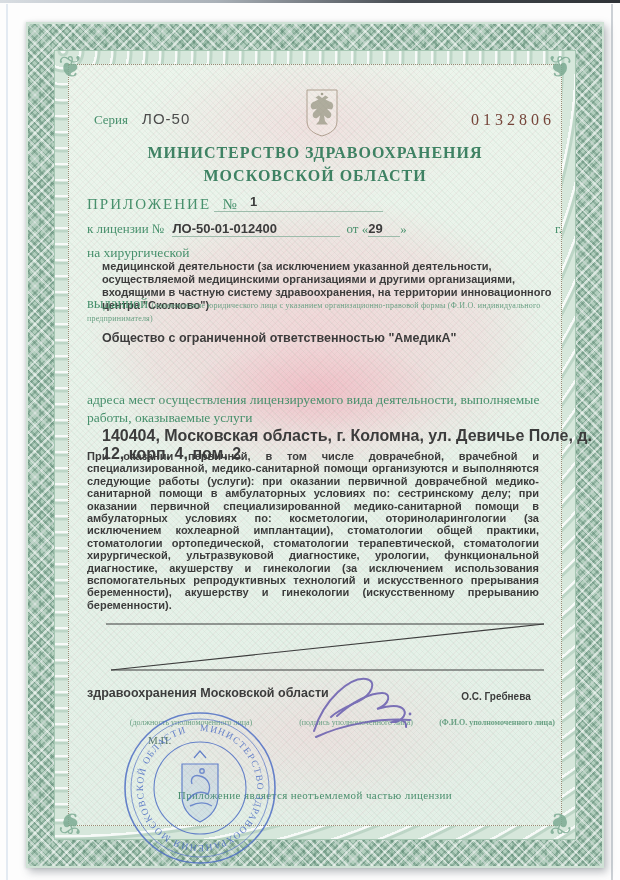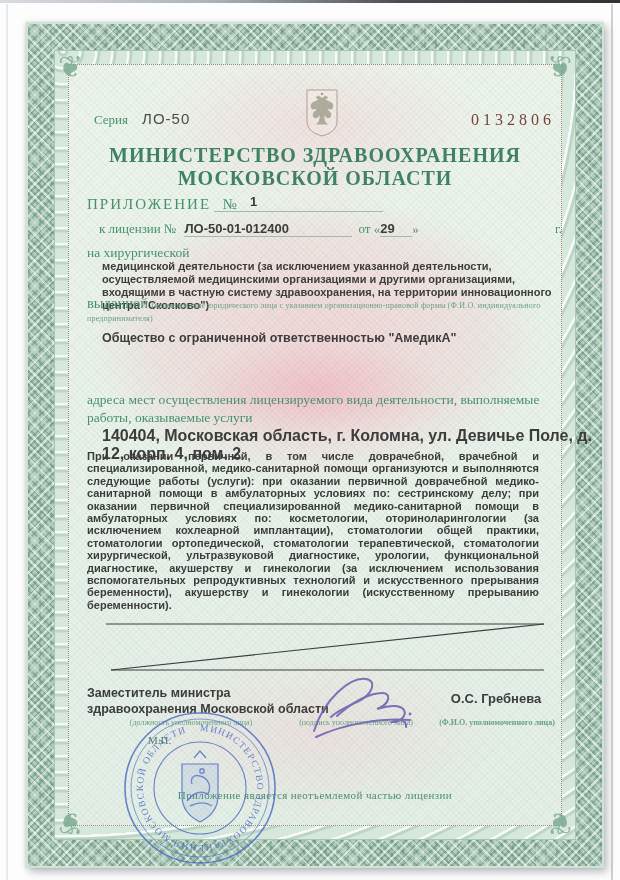--- a/index.html
+++ b/index.html
@@ -47,28 +47,28 @@
   .green{color:#47906c;}
   .green-note{color:#6aa184;}
   .val{font-family:"Liberation Sans", sans-serif;font-weight:bold;color:#3c3c3c;}
   .abs{position:absolute;}
 
   .series-row{left:66px;top:86px;font-size:13px;text-align:right;}
   .series-value{font-family:"Liberation Sans", sans-serif;color:#4c4c4c;font-size:15px;letter-spacing:1px;margin-left:14px;}
   .doc-number{left:420px;top:87px;width:130px;text-align:center;font-size:16px;letter-spacing:4px;color:#76453a;}
   .emblem{left:276px;top:64px;width:36px;height:50px;opacity:.8;}
 
-  .title{left:0;right:0;text-align:center;font-weight:bold;color:#3e8263;font-size:20px;letter-spacing:1px;}
+  .title{left:0;right:0;text-align:center;font-weight:bold;color:#3e8263;font-size:16px;letter-spacing:1px;}
   .title1{top:120px;}
   .title2{top:143px;}
 
   .appendix-row{left:59px;top:172px;font-size:15px;letter-spacing:2px;}
   .appendix-line{left:186px;top:170px;width:133px;border-bottom:1px solid #9dbcab;
                  font-size:13px;padding-left:36px;height:17px;}
-  .license-row{left:59px;top:197px;right:40px;display:flex;align-items:flex-start;font-size:13px;margin-left:12px;}
+  .license-row{left:59px;top:197px;right:40px;display:flex;align-items:flex-start;font-size:13px;}
   .license-label{white-space:nowrap;}
   .license-value{width:168px;margin-left:8px;border-bottom:1px solid #9dbcab;font-size:13px;white-space:nowrap;}
   .date-part{white-space:nowrap;}
   .date-day{border-bottom:1px solid #9dbcab;width:32px;display:inline-block;font-size:13px;}
   .date-monthyear{border-bottom:1px solid #9dbcab;display:inline-block;font-size:13px;width:138px;}
   .date-month{margin-right:18px;}
   .g-suffix{margin-left:auto;}
 
   .activity-label{left:59px;top:221px;font-size:13.5px;}
   .activity-text{left:74px;top:236px;width:462px;font-size:11px;line-height:13px;}
@@ -78,21 +78,21 @@
 
   .addresses-label{left:59px;top:367px;width:468px;font-size:13.5px;line-height:18px;}
   .address-value{left:74px;top:403px;font-size:16px;}
   .works-text{left:59px;top:426px;width:452px;font-size:11px;line-height:12.4px;text-align:justify;}
 
   .zlines{left:70px;top:574px;width:450px;height:76px;}
 
   .signer-pos{left:59px;top:661px;font-size:12.5px;line-height:16px;}
   .pos-note{left:59px;top:694px;width:208px;text-align:center;font-size:8px;}
   .sign-note{left:258px;top:694px;width:140px;text-align:center;font-size:8px;}
-  .signer-name{left:398px;top:667px;width:140px;text-align:center;font-size:13px;}
+  .signer-name{left:398px;top:667px;width:140px;text-align:center;font-size:10px;}
   .name-note{left:390px;top:694px;width:158px;text-align:center;font-size:8px;font-weight:bold;}
   .signature-svg{left:278px;top:643px;width:132px;height:78px;z-index:3;}
 
   .mp-label{left:120px;top:710px;font-size:11px;color:#56776a;z-index:4;}
   .stamp{left:92px;top:684px;width:160px;height:160px;z-index:5;opacity:.85;}
   .footer-text{left:42px;right:42px;top:765px;text-align:center;font-size:11px;color:#4a8f6d;letter-spacing:.4px;z-index:1;}
 </style>
 </head>
 <body>
 
@@ -151,21 +151,20 @@
     <div class="abs address-value val">140404, Московская область, г. Коломна, ул. Девичье Поле, д. 12, корп. 4, пом. 2</div>
     <div class="abs works-text val">При оказании первичной, в том числе доврачебной, врачебной и специализированной, медико-санитарной помощи организуются и выполняются следующие работы (услуги): при оказании первичной доврачебной медико-санитарной помощи в амбулаторных условиях по: сестринскому делу; при оказании первичной специализированной медико-санитарной помощи в амбулаторных условиях по: косметологии, оториноларингологии (за исключением кохлеарной имплантации), стоматологии общей практики, стоматологии ортопедической, стоматологии терапевтической, стоматологии хирургической, ультразвуковой диагностике, урологии, функциональной диагностике, акушерству и гинекологии (за исключением использования вспомогательных репродуктивных технологий и искусственного прерывания беременности), акушерству и гинекологии (искусственному прерыванию беременности).</div>
 
     <svg class="abs zlines" viewBox="0 0 450 76">
       <line x1="8" y1="26" x2="446" y2="26" stroke="#3d3d3d" stroke-width="1.1"></line>
       <line x1="446" y1="26" x2="13" y2="72" stroke="#3d3d3d" stroke-width="1.1"></line>
       <line x1="13" y1="72" x2="446" y2="72" stroke="#3d3d3d" stroke-width="1.1"></line>
     </svg>
 
     <div class="abs signer-pos val">
-      <div>Заместитель министра</div>
       <div>здравоохранения Московской области</div>
     </div>
     <div class="abs pos-note green-note">(должность уполномоченного лица)</div>
     <svg class="abs signature-svg" viewBox="0 0 132 78">
       <g fill="none" stroke="#7064b2" stroke-width="2" stroke-linecap="round" opacity=".9">
         <path d="M8,64 C18,32 44,10 60,12 C72,14 66,28 51,35 C40,40 31,44 25,50"></path>
         <path d="M31,49 C46,35 64,26 76,26 C86,26 84,37 71,42 C81,39 94,37 98,43 C101,48 94,56 86,55 C92,51 101,53 100,60"></path>
         <path d="M10,70 C38,57 74,51 104,53"></path>
         <circle cx="104" cy="47" r="1.4" fill="#7064b2" stroke="none"></circle>
       </g>

